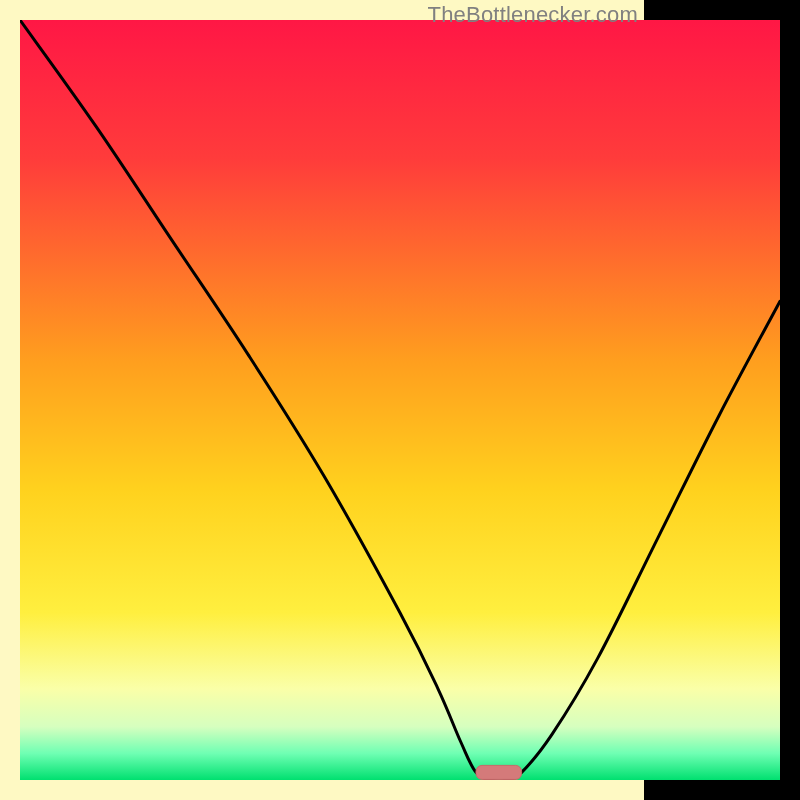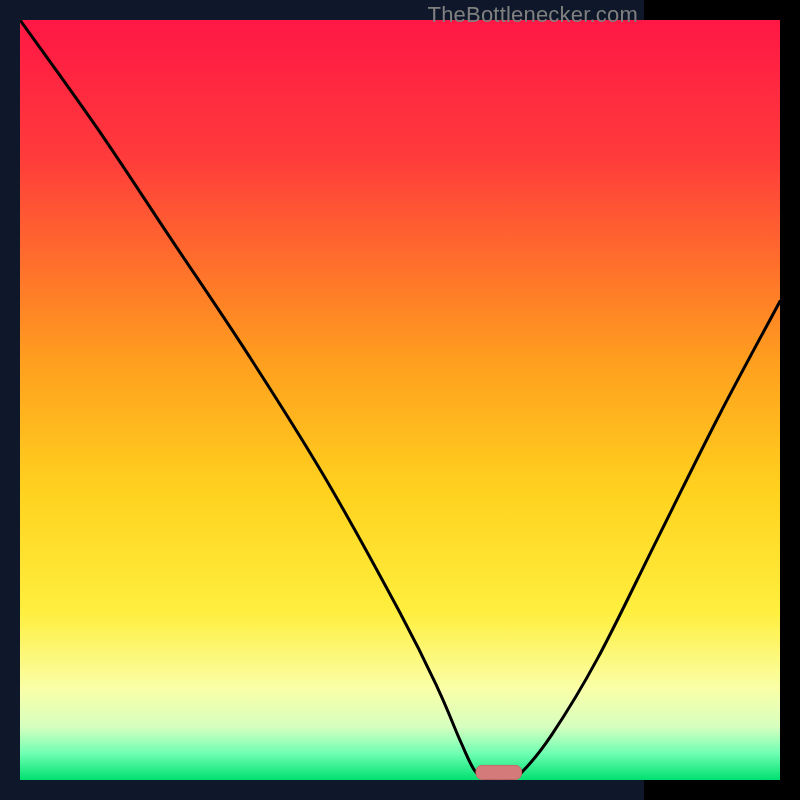--- a/index.html
+++ b/index.html
@@ -8,21 +8,21 @@
     width: 800px;
     height: 800px;
     overflow: hidden;
     background: #000;
     font-family: Arial, Helvetica, sans-serif;
   }
   .frame {
     position: relative;
     width: 644px;
     height: 800px;
-    background: #0f172a;
+    background: #fef9c3;
   }
   .plot {
     position: absolute;
     left: 20px;
     top: 20px;
     width: 760px;
     height: 760px;
   }
   .attribution {
     position: absolute;

